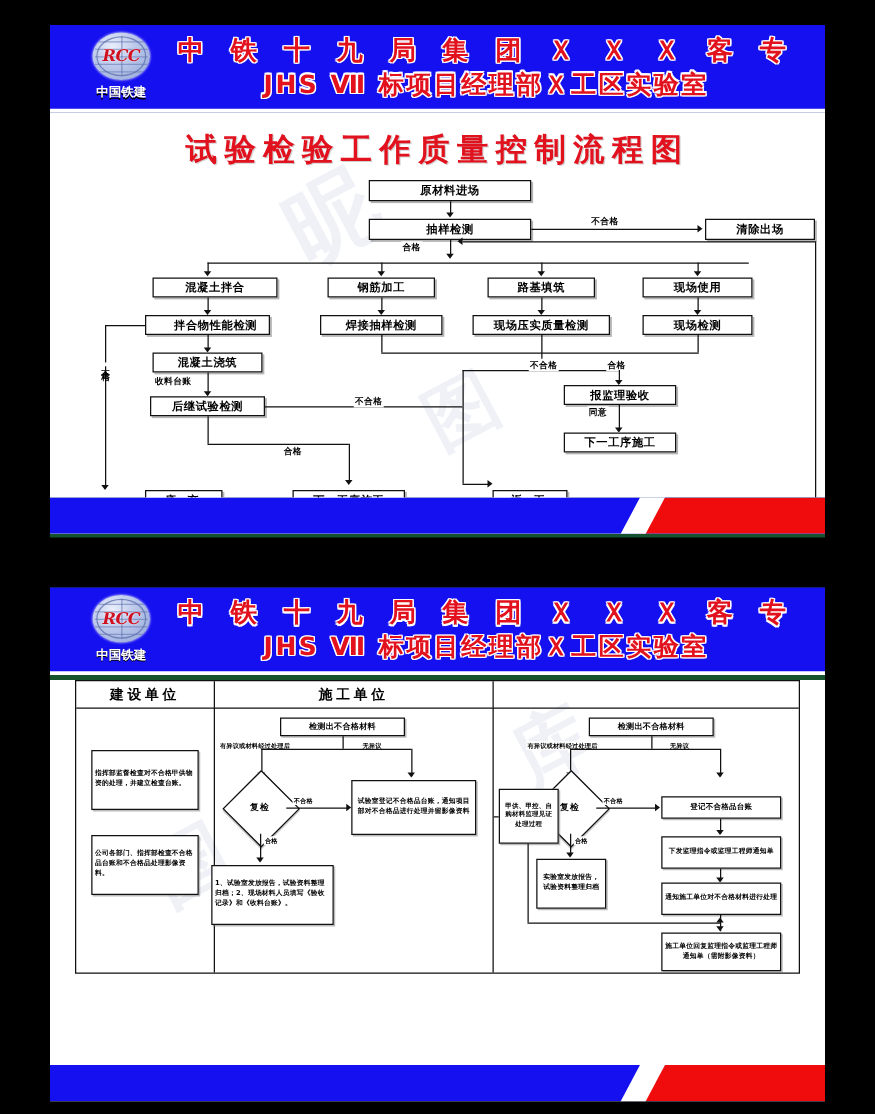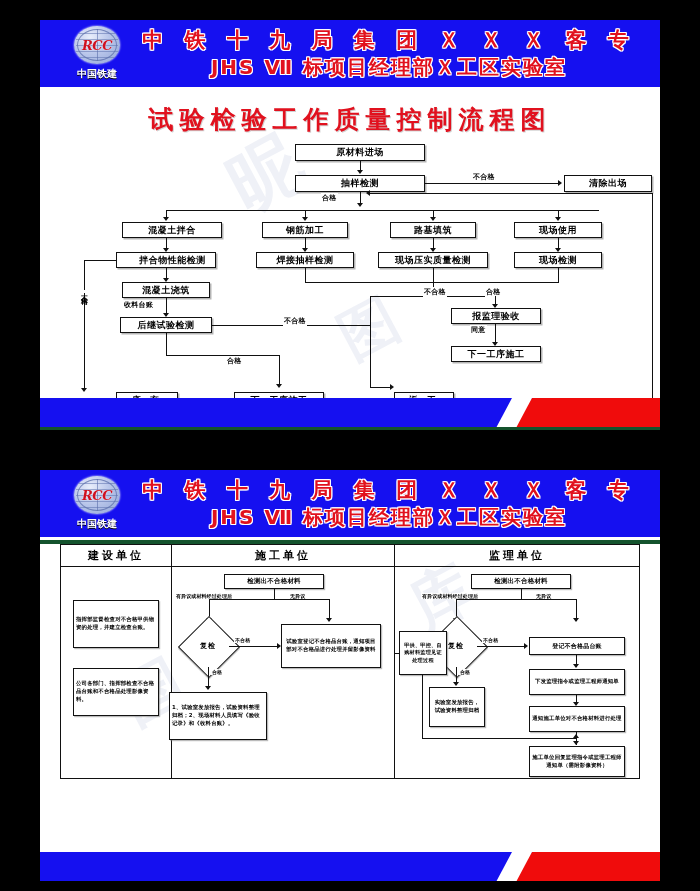--- a/index.html
+++ b/index.html
@@ -337,21 +337,20 @@
 
   <div class="board-body">
 
     <div class="fc2">
 
       <div class="wm" style="left:60px;top:105px;font-size:62px;transform:rotate(-28deg);">国</div>
       <div class="wm" style="left:350px;top:10px;font-size:62px;transform:rotate(-28deg);">库</div>
 
       <div class="col-head" style="left:0;width:110px;">建设单位</div>
       <div class="col-head" style="left:111px;width:222px;">施工单位</div>
-      <div class="col-head" style="left:334px;width:244px;">监理单位</div>
       <div class="head-rule"></div>
       <div class="col-sep" style="left:110px;"></div>
       <div class="col-sep" style="left:333px;"></div>
 
       <div class="node2 tl" style="left:12px;top:55px;width:86px;height:48px;">指挥部监督检查对不合格甲供物资的处理，并建立检查台账。</div>
       <div class="node2 tl" style="left:12px;top:123px;width:86px;height:48px;">公司各部门、指挥部检查不合格品台账和不合格品处理影像资料。</div>
 
       <div class="node2" style="left:163px;top:29px;width:100px;height:15px;font-size:6.5px;">检测出不合格材料</div>
 
       <div class="lbl2" style="left:114px;top:48px;">有异议或材料经过处理后</div>

